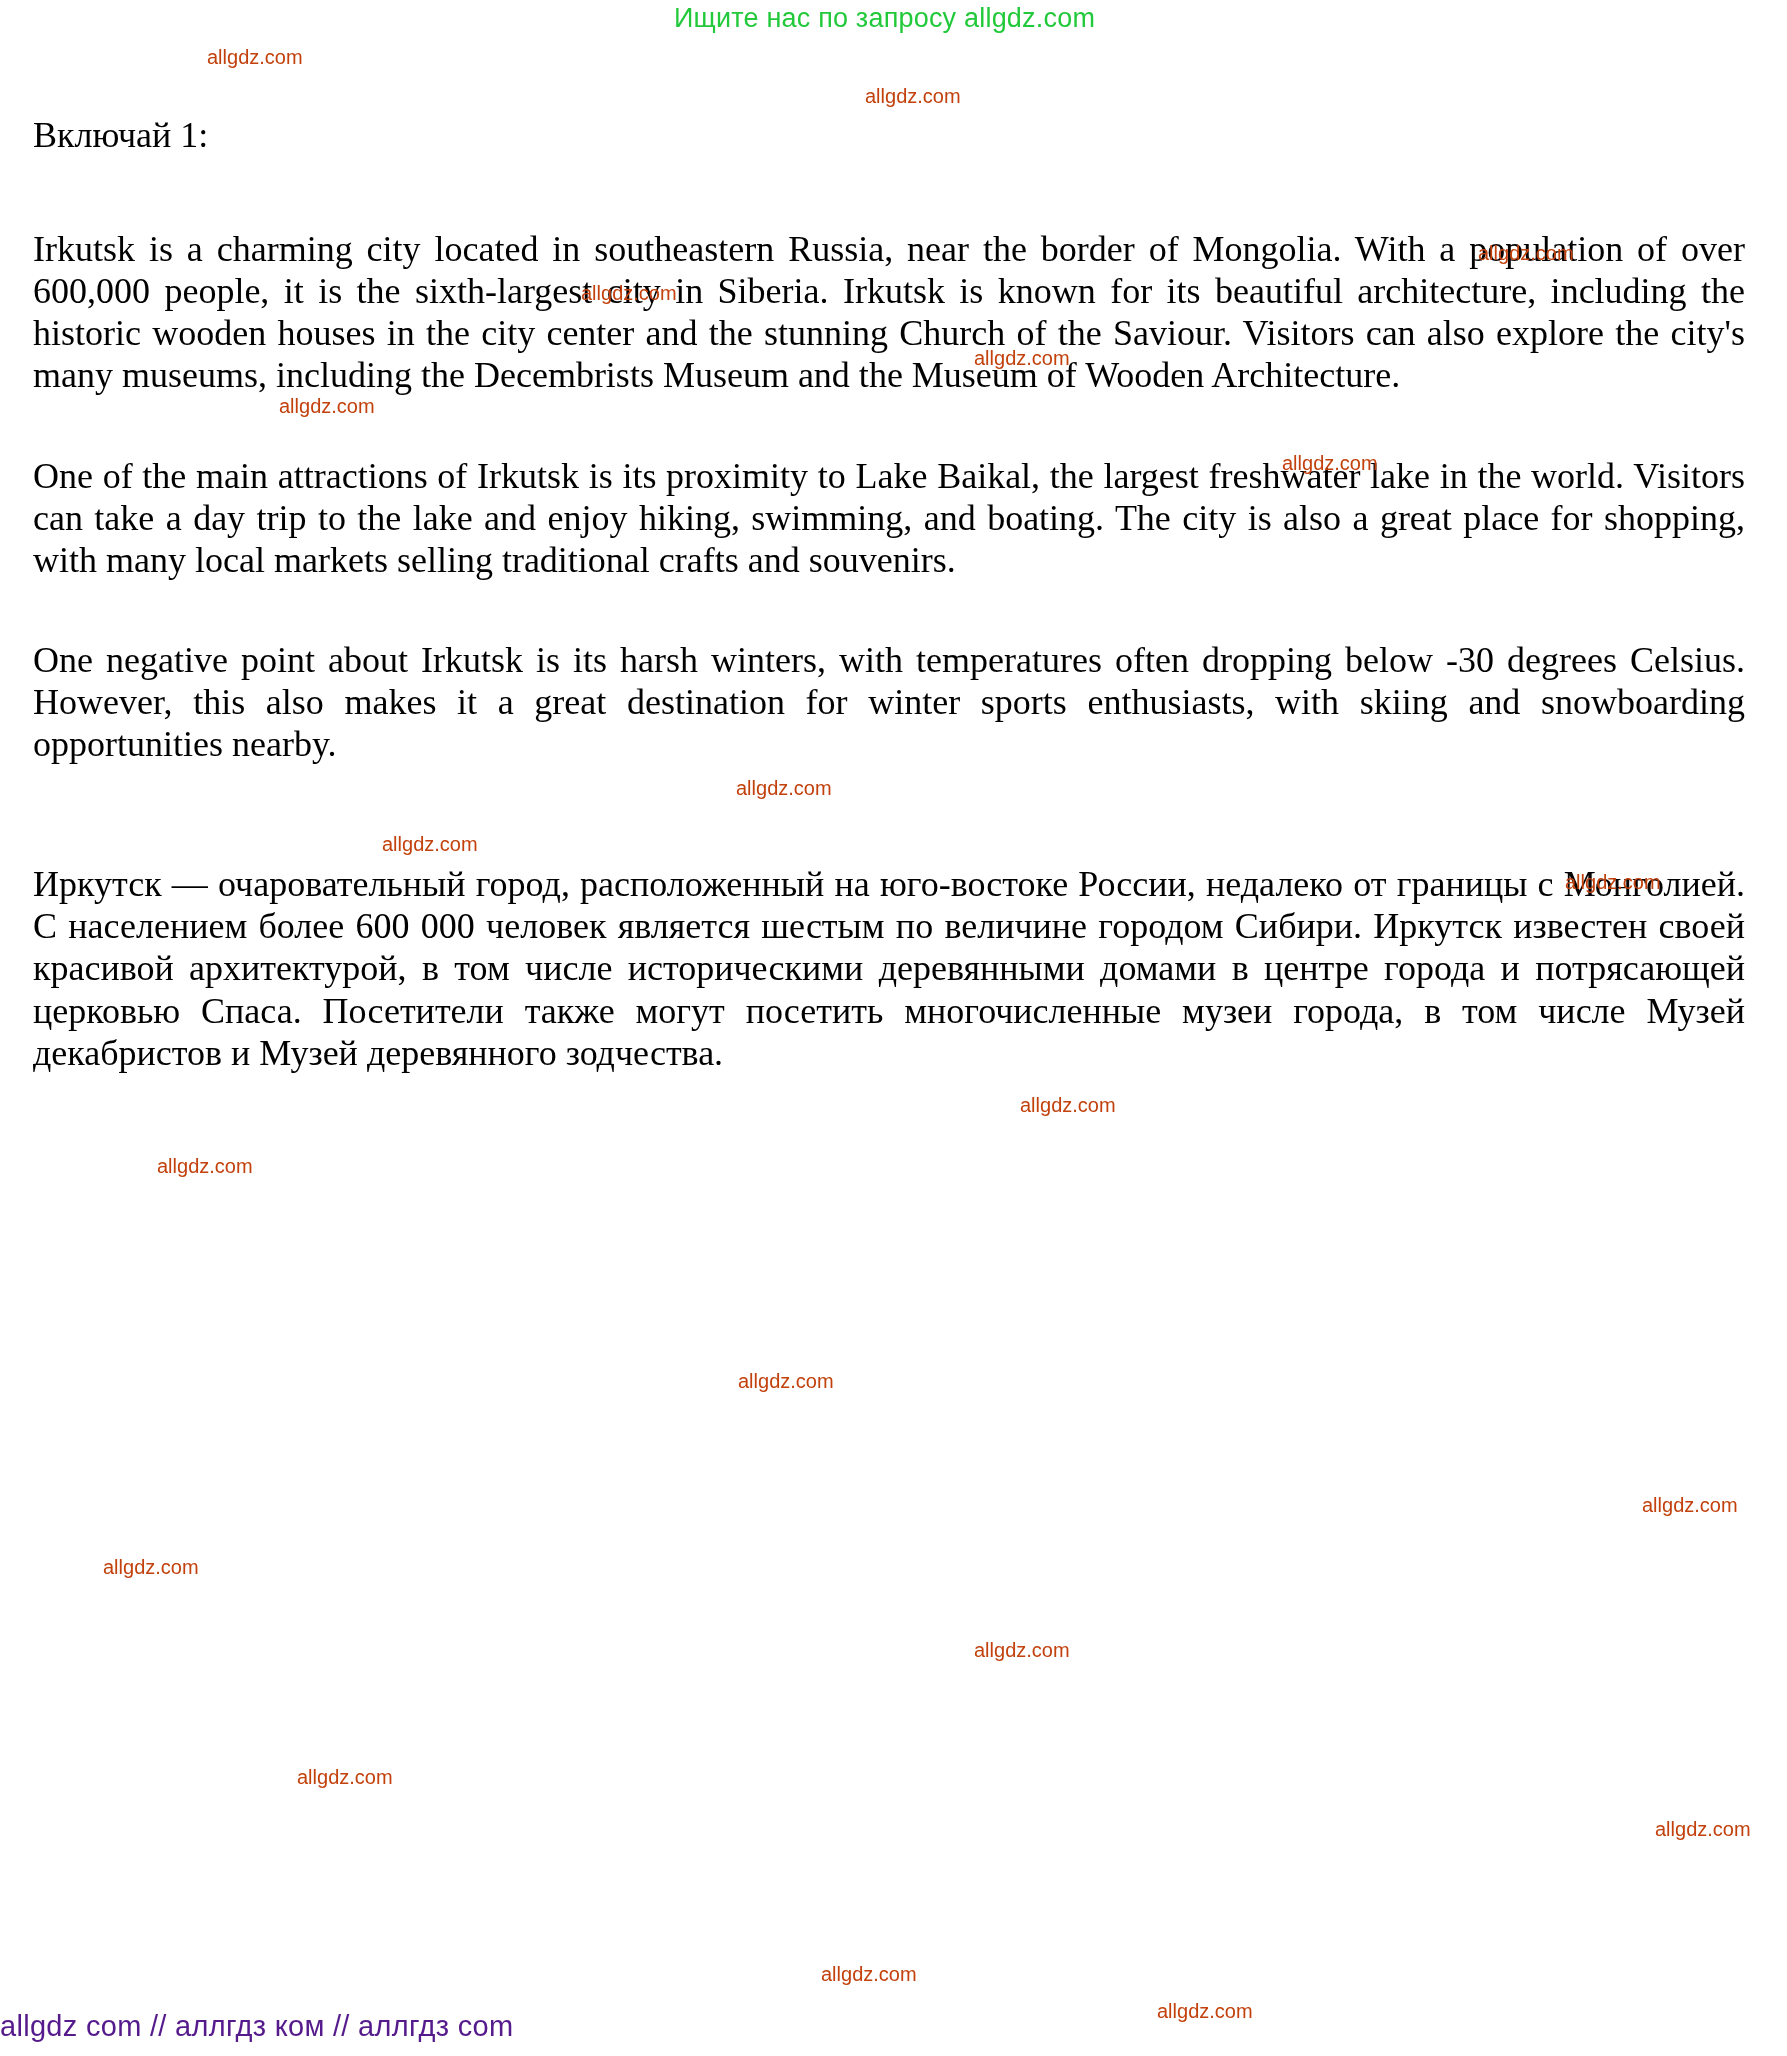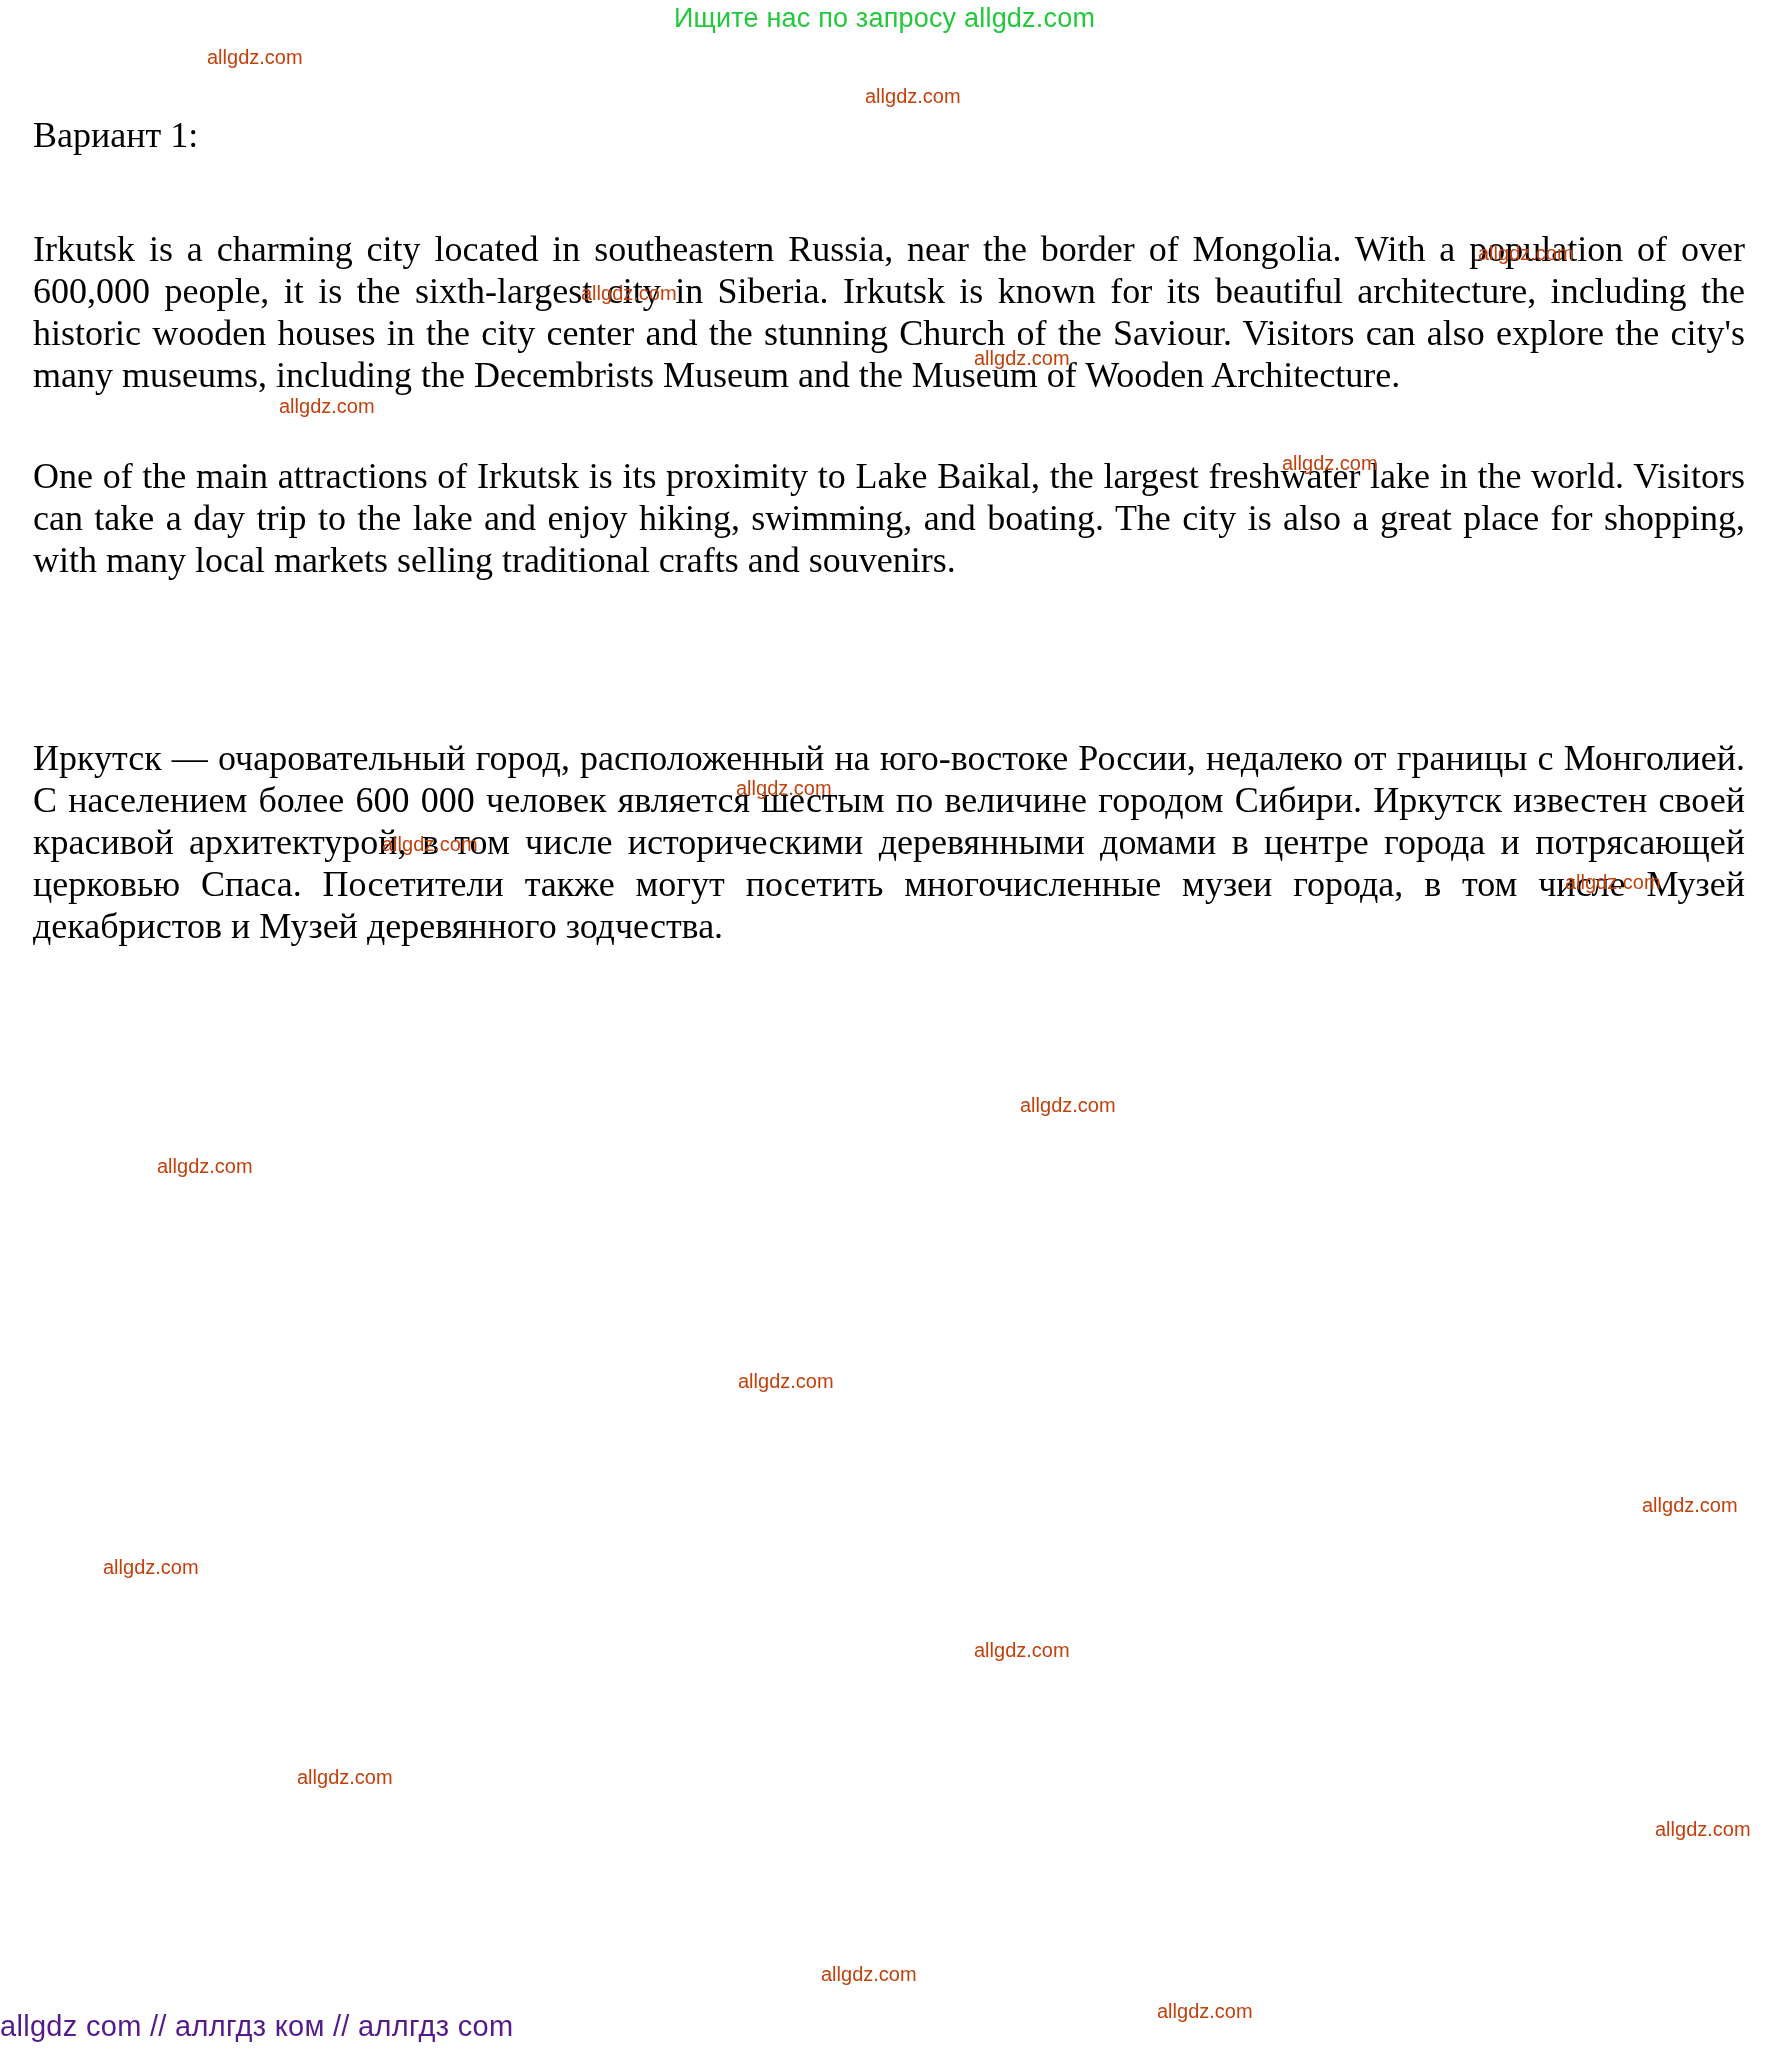--- a/index.html
+++ b/index.html
@@ -107,32 +107,33 @@
 <div class="promo-banner">
   <span class="promo-text">Ищите нас по запросу allgdz.com</span>
 </div>
 
 <div class="doc">
 
 
 
   <div class="spacer-xl"></div>
 
-  <p class="variant-line">Вариант 1:</p>
+  <p class="variant-line">Включай 1:</p>
 
   <div class="spacer-xl"></div>
 
   <p class="para">Irkutsk is a charming city located in southeastern Russia, near the border of Mongolia. With a population of over 600,000 people, it is the sixth-largest city in Siberia. Irkutsk is known for its beautiful architecture, including the historic wooden houses in the city center and the stunning Church of the Saviour. Visitors can also explore the city's many museums, including the Decembrists Museum and the Museum of Wooden Architecture.</p>
 
   <div class="spacer-lg"></div>
 
   <p class="para">One of the main attractions of Irkutsk is its proximity to Lake Baikal, the largest freshwater lake in the world. Visitors can take a day trip to the lake and enjoy hiking, swimming, and boating. The city is also a great place for shopping, with many local markets selling traditional crafts and souvenirs.</p>
 
   <div class="spacer-lg"></div>
 
+  <p class="para last-line-normal">One negative point about Irkutsk is its harsh winters, with temperatures often dropping below -30 degrees Celsius. However, this also makes it a great destination for winter sports enthusiasts, with skiing and snowboarding opportunities nearby.</p>
 
   <div class="spacer-md"></div>
 
 
   <div class="spacer-lg"></div>
 
   <p class="para">Иркутск — очаровательный город, расположенный на юго-востоке России, недалеко от границы с Монголией. С населением более 600 000 человек является шестым по величине городом Сибири. Иркутск известен своей красивой архитектурой, в том числе историческими деревянными домами в центре города и потрясающей церковью Спаса. Посетители также могут посетить многочисленные музеи города, в том числе Музей декабристов и Музей деревянного зодчества.</p>
 
 </div>
 

